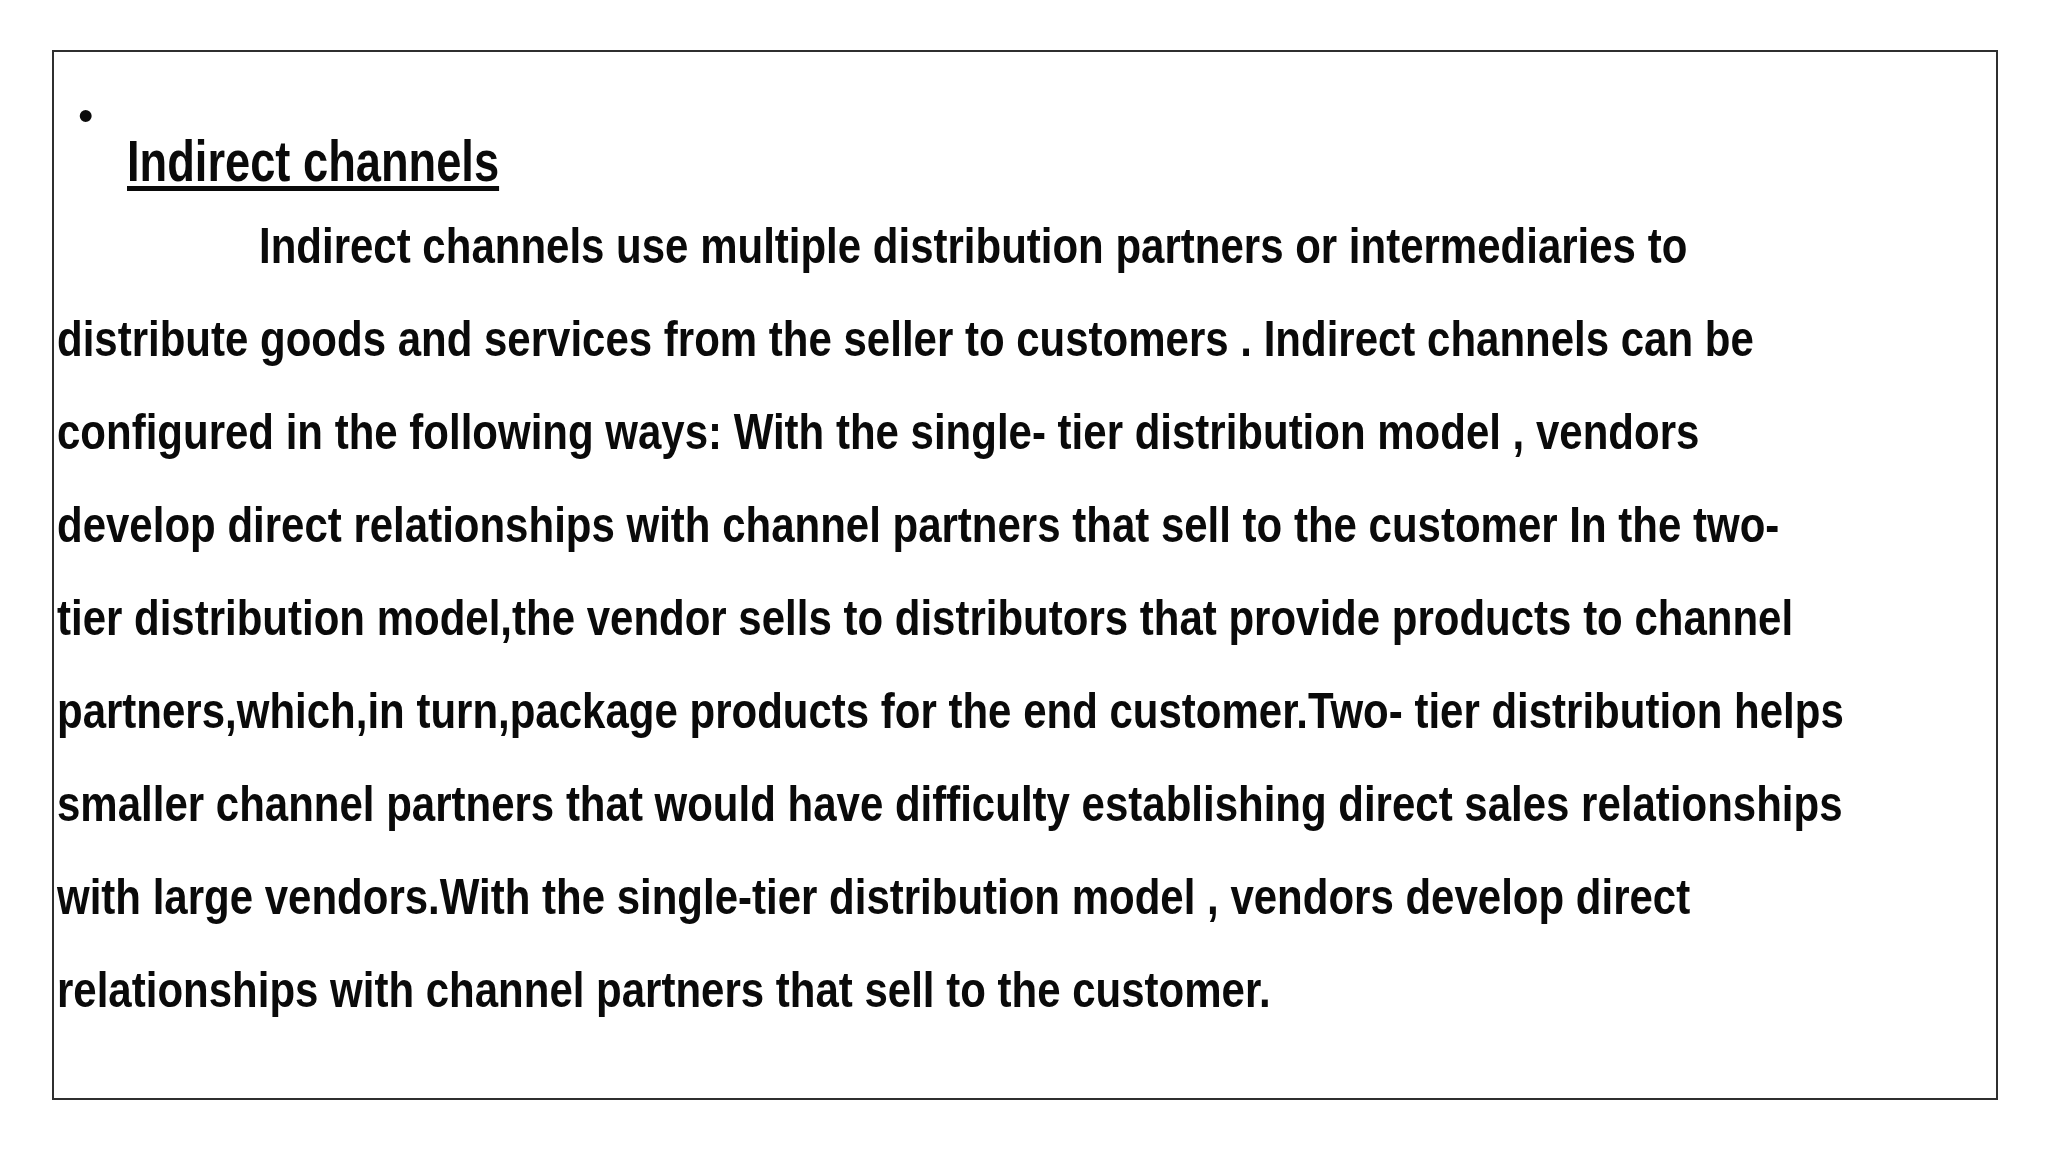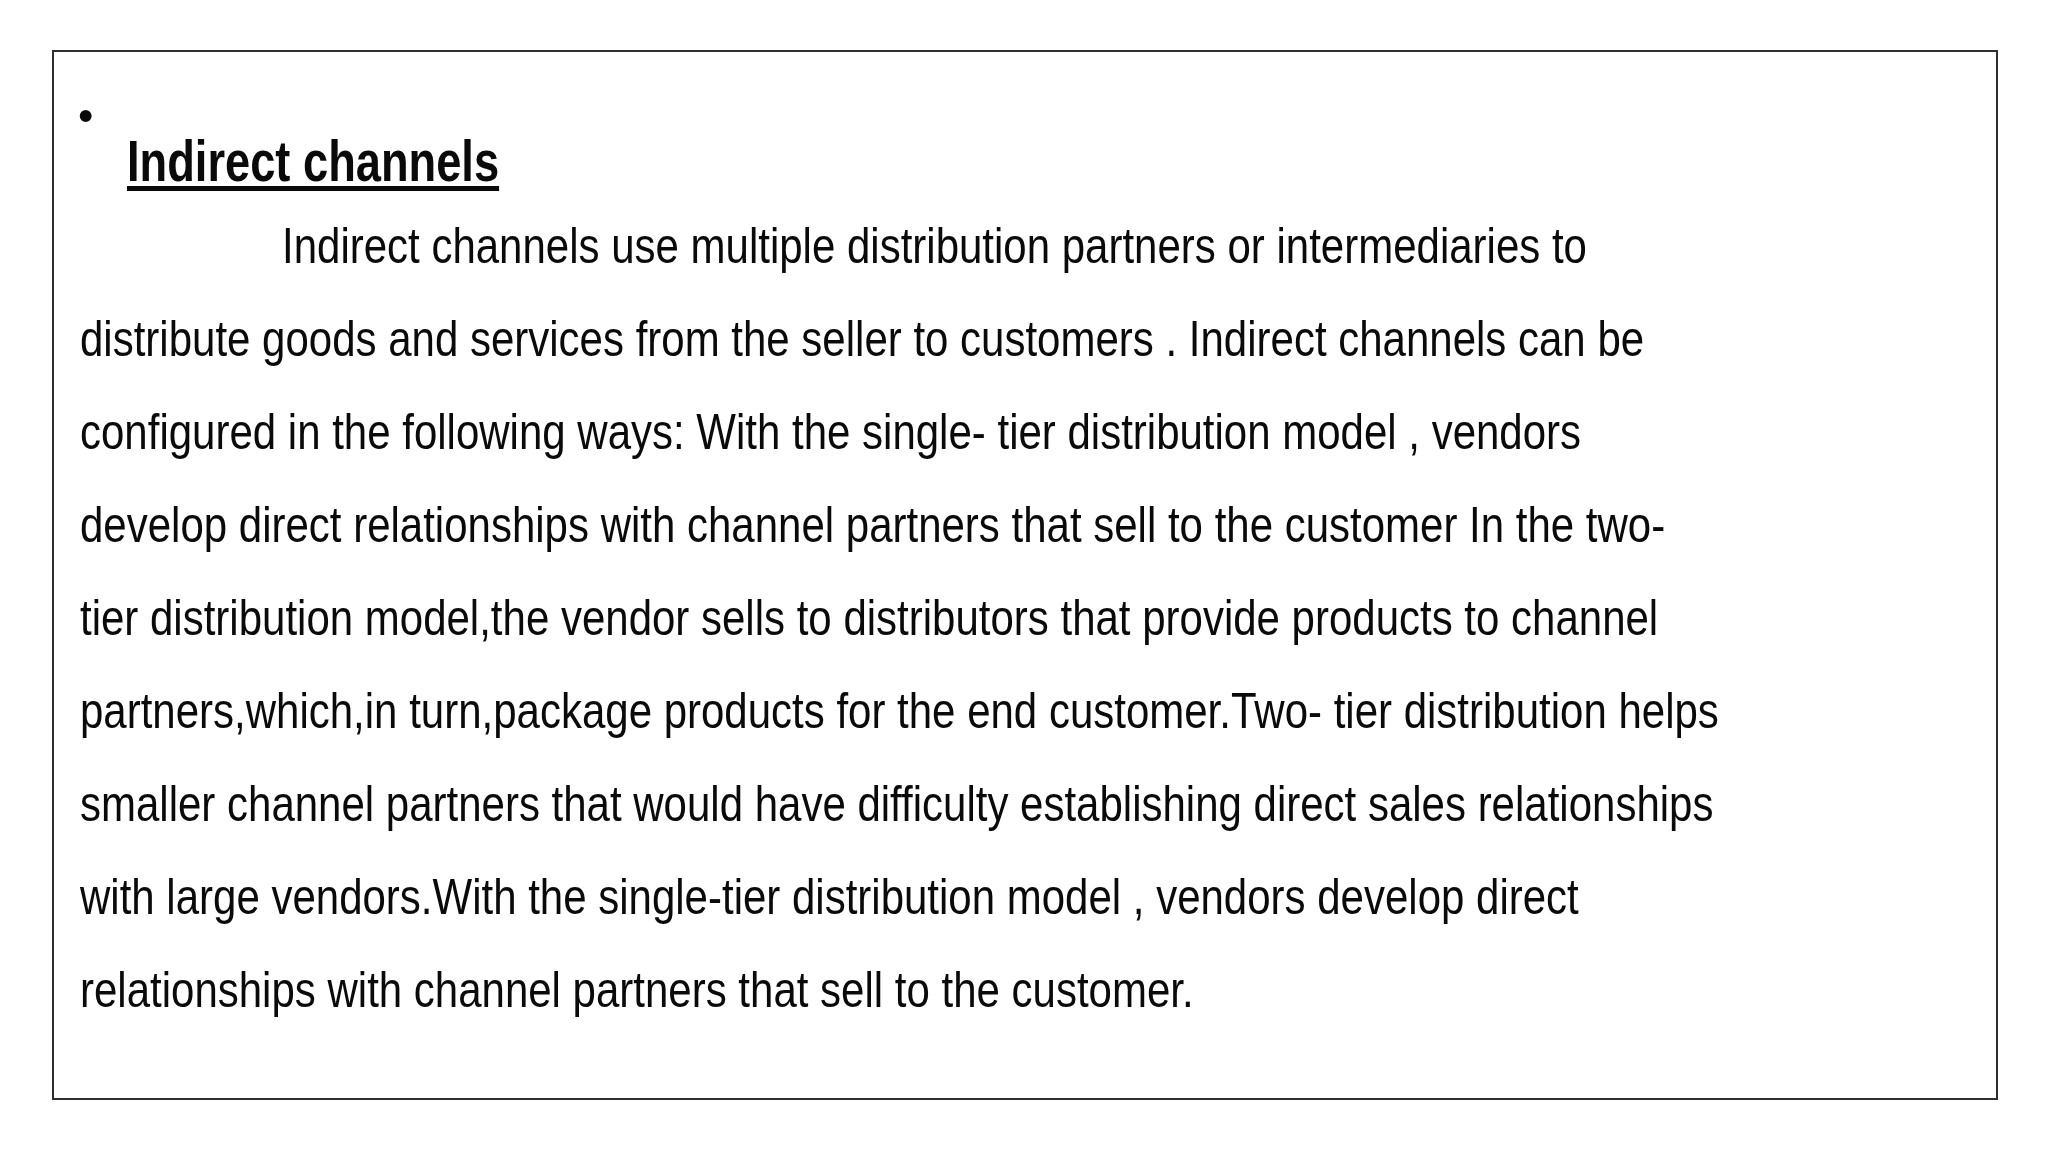--- a/index.html
+++ b/index.html
@@ -47,23 +47,24 @@
     font-weight: bold;
     white-space: pre;
     transform: scaleX(0.78);
     transform-origin: 0 0;
     text-decoration: underline;
     text-decoration-thickness: 5px;
     text-underline-offset: 5px;
   }
   .body-text {
     position: absolute;
-    left: 26px;
+    left: 3px;
     top: 148px;
     width: 1912px;
+    font-weight: bold;
   }
   .line {
     white-space: pre;
     font-size: 50px;
     line-height: 93px;
     height: 93px;
     letter-spacing: 0;
     transform: scaleX(0.84);
     transform-origin: 0 50%;
   }

